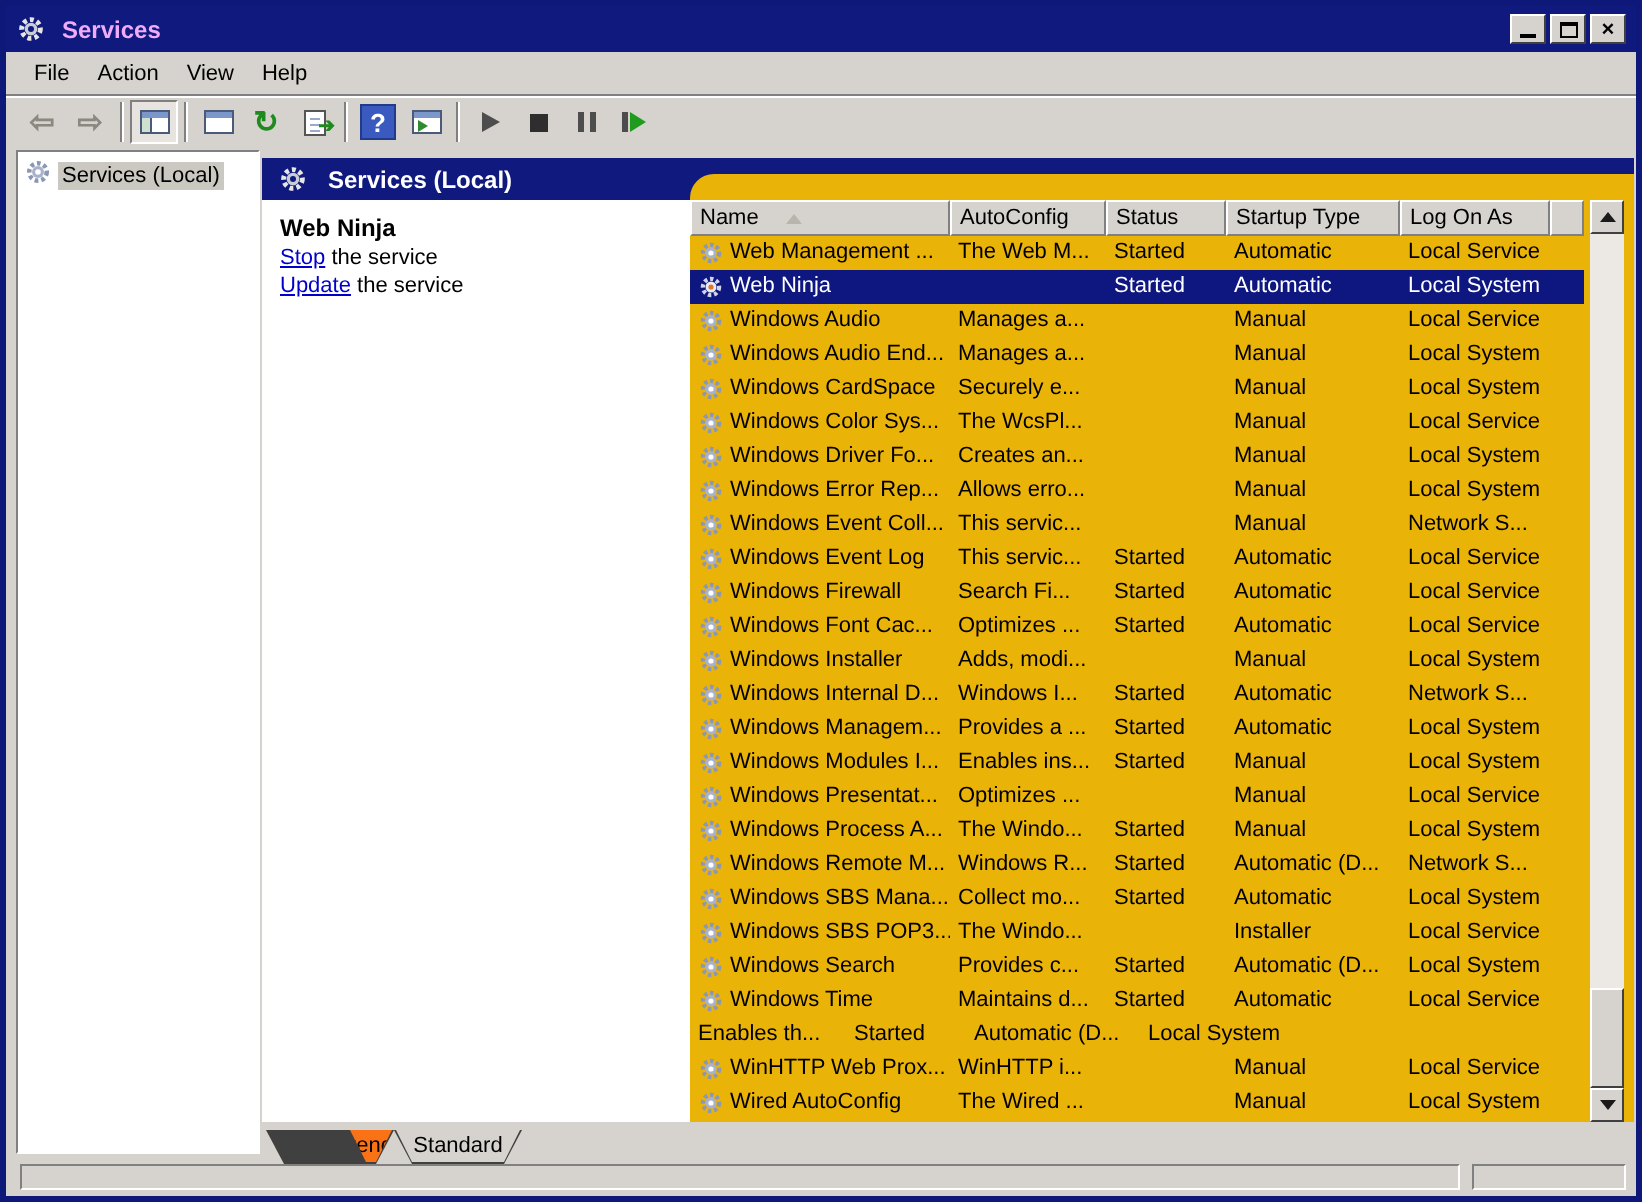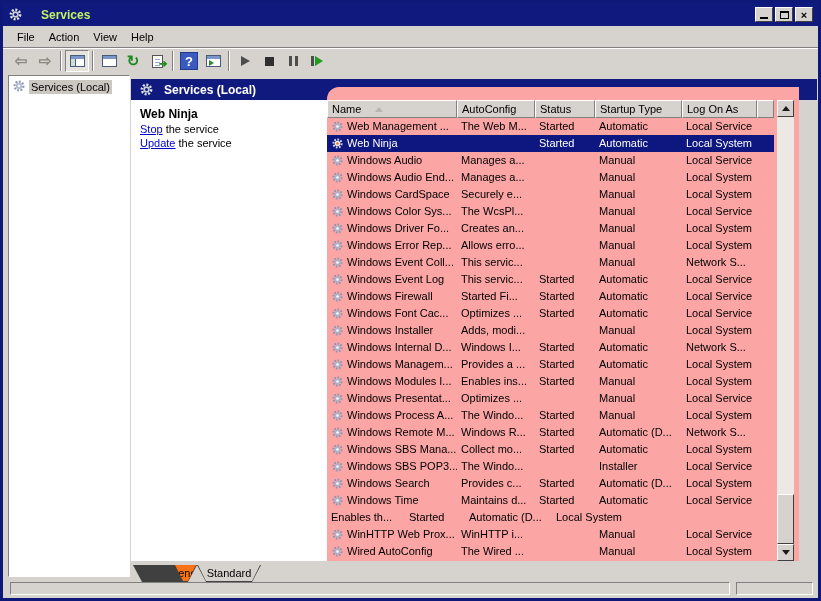--- a/index.html
+++ b/index.html
@@ -3,21 +3,21 @@
 <meta charset="utf-8">
 <style>
   * { margin:0; padding:0; box-sizing:border-box; }
   html,body { width:821px; height:601px; }
   body { font-family:"Liberation Sans", sans-serif; font-size:11px; color:#000; }
   #window { position:absolute; inset:0; width:821px; height:601px; background:#0e1878; overflow:hidden; }
   #inner { position:absolute; left:3px; top:3px; width:815px; height:595px; background:#d6d3ce; }
 
   
   #titlebar { position:absolute; left:0; top:0; width:815px; height:23px; background:#101a7e; display:flex; align-items:center; }
-  #titlebar .ttext { color:#bef264; font-weight:bold; font-size:12px; margin-left:18px; }
+  #titlebar .ttext { color:#f0abfc; font-weight:bold; font-size:12px; margin-left:8px; }
   .tb-icon { margin-left:5px; display:inline-flex; }
   #winbtns { position:absolute; right:5px; top:4px; display:flex; gap:2px; }
   .wbtn { width:18px; height:15px; background:#d6d3ce; border-top:1px solid #fff; border-left:1px solid #fff;
           border-right:1px solid #404040; border-bottom:1px solid #404040; display:flex; align-items:center; justify-content:center; }
   .glyph-min { width:8px; height:7px; border-bottom:2px solid #000; margin-top:2px; }
   .glyph-max { width:9px; height:8px; border:1px solid #000; border-top:2px solid #000; }
   .glyph-close { font-weight:bold; font-size:11px; line-height:10px; }
 
   
   #menubar { position:absolute; left:0; top:23px; width:815px; height:21px; display:flex; align-items:center; padding-left:7px; }
@@ -58,21 +58,21 @@
   #banner { position:absolute; left:0; top:5px; width:686px; height:21px; background:#101a7e; display:flex; align-items:center; z-index:1; }
   #banner .btext { color:#fff; font-weight:bold; font-size:12px; margin-left:10px; }
   #taskwhite { position:absolute; left:0; top:26px; width:217px; height:461px; background:#fff; }
   #taskpane { position:absolute; left:9px; top:33px; width:200px; z-index:2; }
   #taskpane .svcname { font-weight:bold; font-size:12px; }
   #taskpane .actline { margin-top:2px; }
   #taskpane .actline:first-of-type { margin-top:22px; }
   .tasklink { color:#0000cc; text-decoration:underline; }
 
   
-  #listpanel { position:absolute; left:196px; top:13px; width:472px; height:474px; background:#fca5a5; border-top-left-radius:12px; z-index:2; overflow:hidden; }
+  #listpanel { position:absolute; left:214px; top:13px; width:472px; height:474px; background:#eab308; border-top-left-radius:12px; z-index:2; overflow:hidden; }
   #lheader { position:absolute; left:0; top:13px; width:447px; height:18px; display:flex; }
   .hcell { background:#d6d3ce; border-top:1px solid #fff; border-left:1px solid #fff; border-right:1px solid #808080; border-bottom:1px solid #808080;
            display:flex; align-items:center; padding-left:4px; overflow:hidden; white-space:nowrap; }
   .sortarrow { width:0; height:0; border-left:4px solid transparent; border-right:4px solid transparent; border-bottom:5px solid #b8b5ad; margin-left:14px; }
   .c0{width:130px} .c1{width:78px} .c2{width:60px} .c3{width:87px} .c4{width:75px} .c5{width:17px; flex:1;}
   #rows { position:absolute; left:0; top:31px; width:447px; }
   .lrow { display:flex; height:17px; align-items:flex-start; }
   .lrow .cell { padding-left:4px; overflow:hidden; white-space:nowrap; height:17px; line-height:17px; }
   .lrow.sel { background:#0e1680; color:#fff; }
   .gwrap { display:inline-flex; vertical-align:-2px; margin-right:3px; }
@@ -410,21 +410,21 @@
               <span class="cell c0">
                 <span class="gwrap">
                   <svg width="13" height="13" viewBox="0 0 16 16">
                     <circle cx="8" cy="8" r="5" fill="none" stroke="#8b97b5" stroke-width="2.6" stroke-dasharray="2.1 1.7"></circle>
                     <circle cx="8" cy="8" r="3.4" fill="#a8b2ca"></circle>
                     <circle cx="8" cy="8" r="1.6" fill="#ffffff"></circle>
                   </svg>
                 </span>
                 <span>Windows Firewall</span>
               </span>
-              <span class="cell c1">Started Fi...</span>
+              <span class="cell c1">Search Fi...</span>
               <span class="cell c2">Started</span>
               <span class="cell c3">Automatic</span>
               <span class="cell c4">Local Service</span>
             </div>
             <div class="lrow">
               <span class="cell c0">
                 <span class="gwrap">
                   <svg width="13" height="13" viewBox="0 0 16 16">
                     <circle cx="8" cy="8" r="5" fill="none" stroke="#8b97b5" stroke-width="2.6" stroke-dasharray="2.1 1.7"></circle>
                     <circle cx="8" cy="8" r="3.4" fill="#a8b2ca"></circle>

